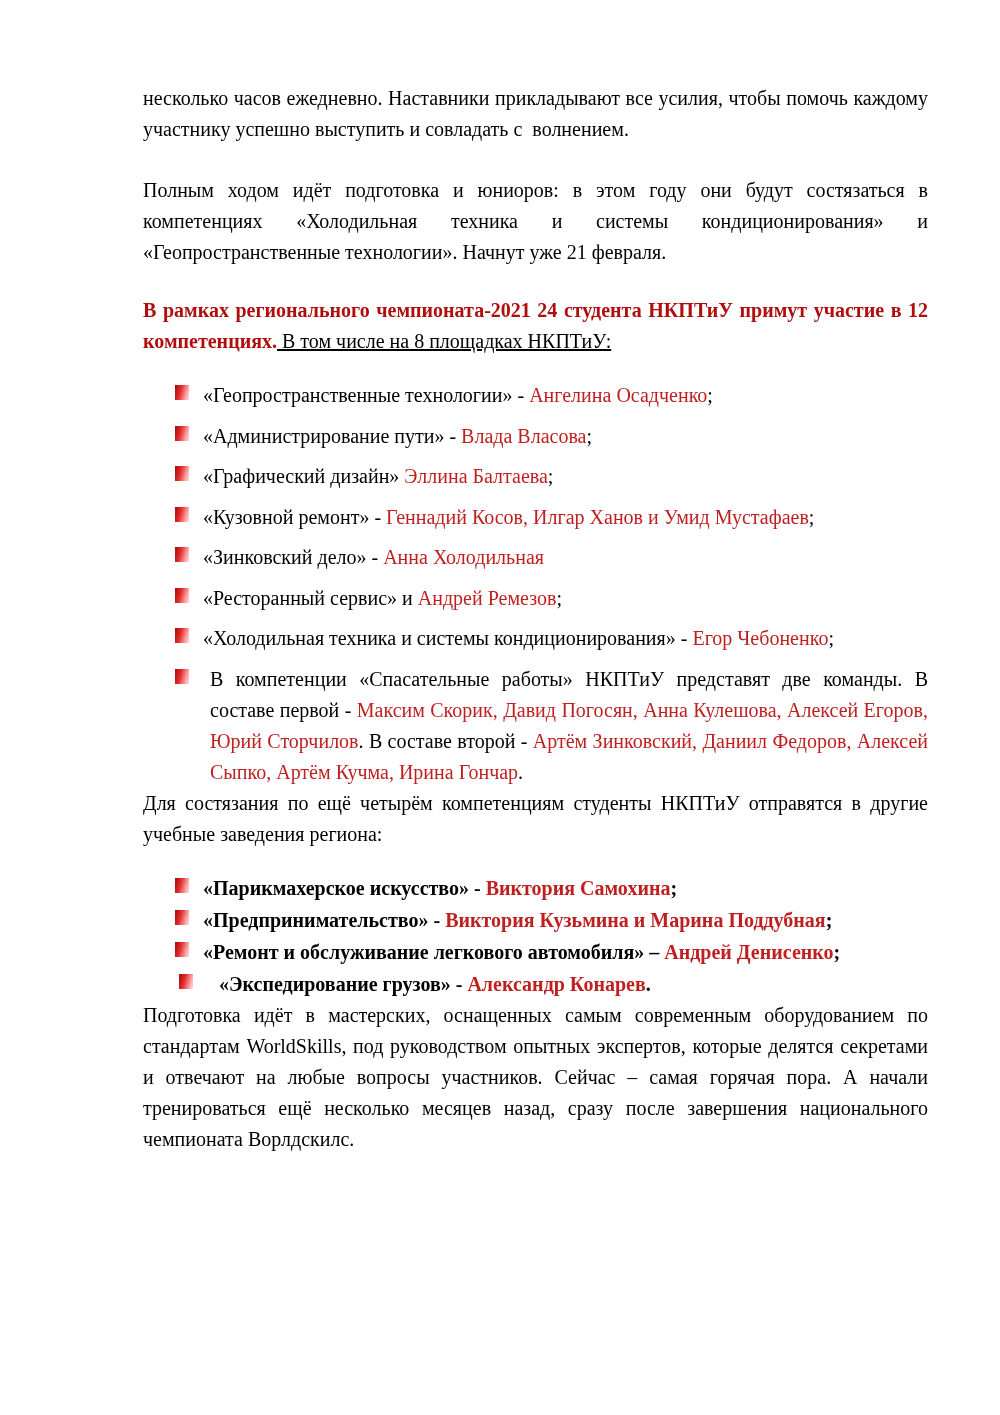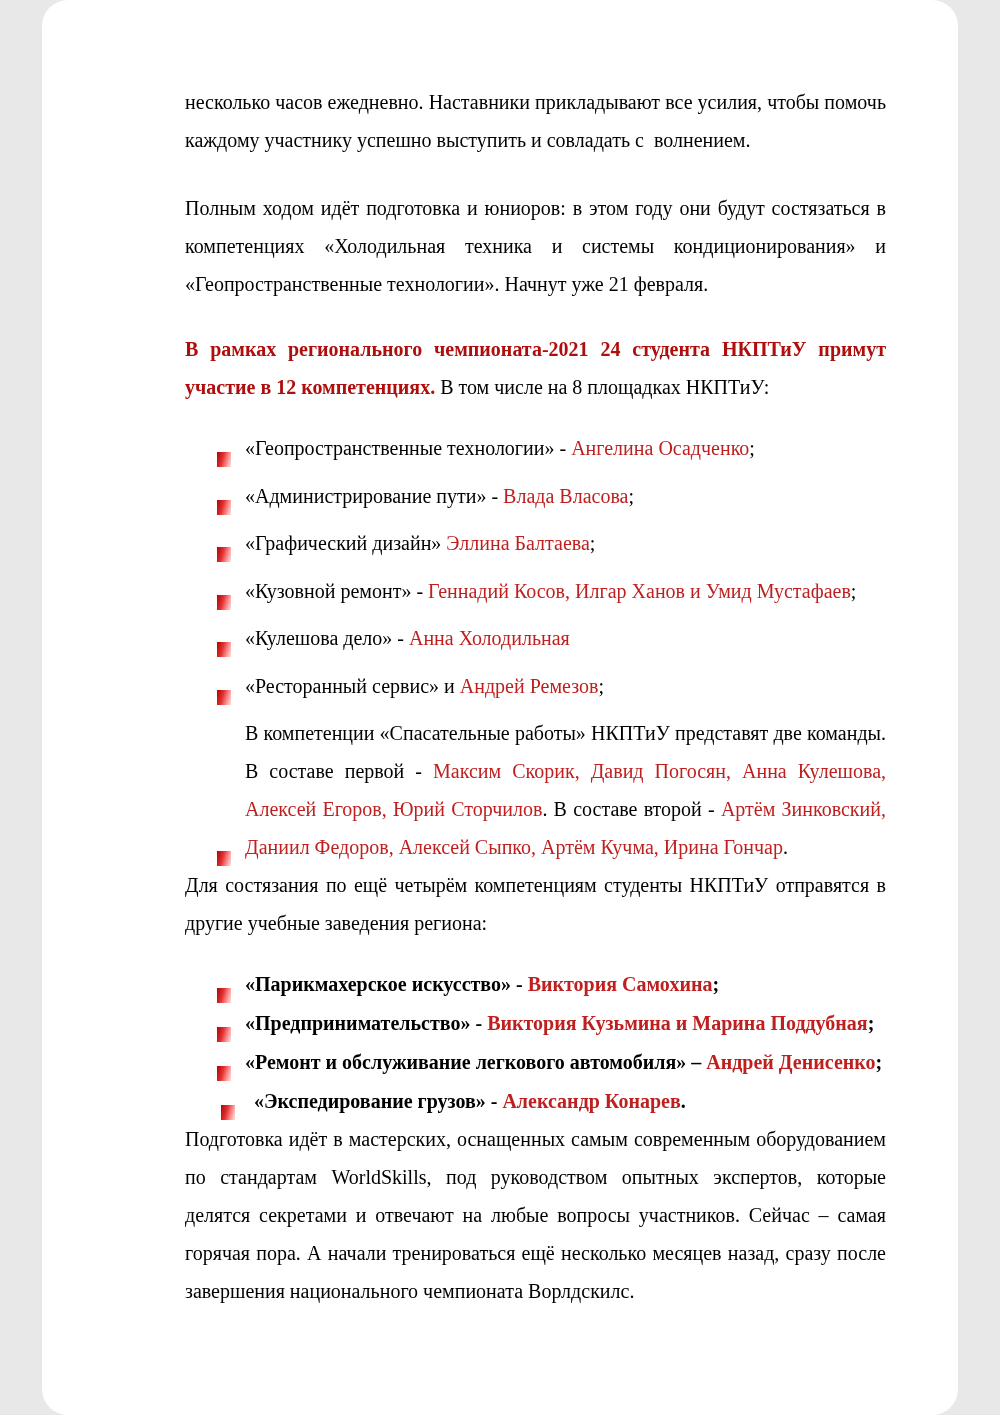--- a/index.html
+++ b/index.html
@@ -3,42 +3,41 @@
 <meta charset="utf-8">
 <style>
   :root{
     --bg:#ffffff;
     --text:#000000;
     --heading-red:#b00d0d;
     --name-red:#bf1f1f;
   }
   html,body{margin:0;padding:0;background:#e8e8e8;}
   .page{
-    width:916px;height:1415px;box-sizing:border-box;
+    width:1000px;height:1415px;box-sizing:border-box;
     margin:0 auto;background:var(--bg);
     padding:83px 72px 0 143px;
     font-family:"Liberation Serif","DejaVu Serif",serif;
-    font-size:20px;line-height:38px;color:var(--text);
+    font-size:20px;line-height:31px;color:var(--text);
     overflow:hidden;
-    border-radius:26px;
   }
   .para{margin:0;text-align:justify;text-align-last:left;}
   .mb30{margin-bottom:30px}
   .mb27{margin-bottom:27px}
   .mb23{margin-bottom:23px}
   .mb20{margin-bottom:20px}
   .mb16{margin-bottom:16px}
   .mb6{margin-bottom:6px}
   .heading-red{color:var(--heading-red);font-weight:bold;}
-  .heading-rest{color:var(--text);font-weight:normal;}
+  .heading-rest{color:var(--text);font-weight:normal;text-decoration:underline;}
   .red{color:var(--name-red);}
   .list{margin:0 0 0 32px;}
-  .li{display:flex;align-items:flex-end;margin-bottom:9.5px;}
+  .li{display:flex;align-items:flex-start;margin-bottom:9.5px;}
   .list-tight .li{margin-bottom:1px;font-weight:bold;}
-  .list .li:last-child{margin-bottom:0;}
+  .list .li:last-child{margin-bottom:0;gap:7px;}
   .bullet{
     flex:0 0 14px;width:14px;height:15px;margin:5px 14px 0 0;
     background:linear-gradient(105deg,#ac0505 0%,#e23030 40%,#ff9d9d 75%,#ffe3e3 100%);
   }
   .li.indent .bullet{margin-left:4px;}
   .li-text{flex:1;text-align:justify;text-align-last:left;}
 </style>
 </head>
 <body>
 
@@ -62,25 +61,29 @@
       <div class="li">
         <span class="bullet"></span>
         <span class="li-text"><span>«Графический дизайн» </span><span class="red">Эллина Балтаева</span><span>;</span></span>
       </div>
       <div class="li">
         <span class="bullet"></span>
         <span class="li-text"><span>«Кузовной ремонт» - </span><span class="red">Геннадий Косов, Илгар Ханов и Умид Мустафаев</span><span>;</span></span>
       </div>
       <div class="li">
         <span class="bullet"></span>
-        <span class="li-text"><span>«Кулешова дело» - </span><span class="red">Анна Холодильная</span></span>
+        <span class="li-text"><span>«Зинковский дело» - </span><span class="red">Анна Холодильная</span></span>
       </div>
       <div class="li">
         <span class="bullet"></span>
         <span class="li-text"><span>«Ресторанный сервис» и </span><span class="red">Андрей Ремезов</span><span>;</span></span>
+      </div>
+      <div class="li">
+        <span class="bullet"></span>
+        <span class="li-text"><span>«Холодильная техника и системы кондиционирования» - </span><span class="red">Егор Чебоненко</span><span>;</span></span>
       </div>
       <div class="li">
         <span class="bullet"></span>
         <span class="li-text"><span>В компетенции «Спасательные работы» НКПТиУ представят две команды. В составе первой - </span><span class="red">Максим Скорик, Давид Погосян, Анна Кулешова, Алексей Егоров, Юрий Сторчилов</span><span>. В составе второй - </span><span class="red">Артём Зинковский, Даниил Федоров, Алексей Сыпко, Артём Кучма, Ирина Гончар</span><span>.</span></span>
       </div>
     </div>
 
   <p class="para mb23">Для состязания по ещё четырём компетенциям студенты НКПТиУ отправятся в другие учебные заведения региона:</p>
 
   <div class="list list-tight mb16">

